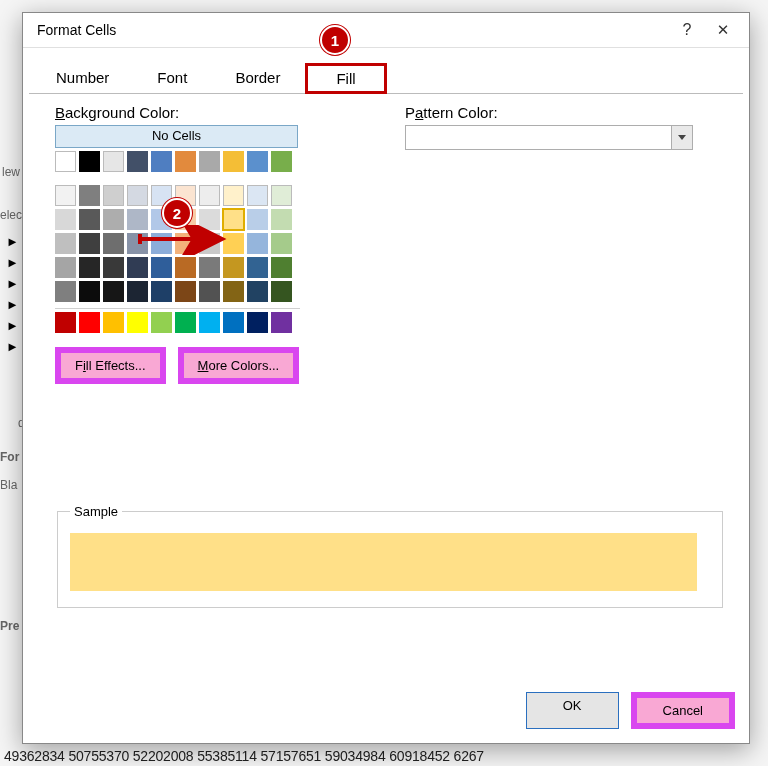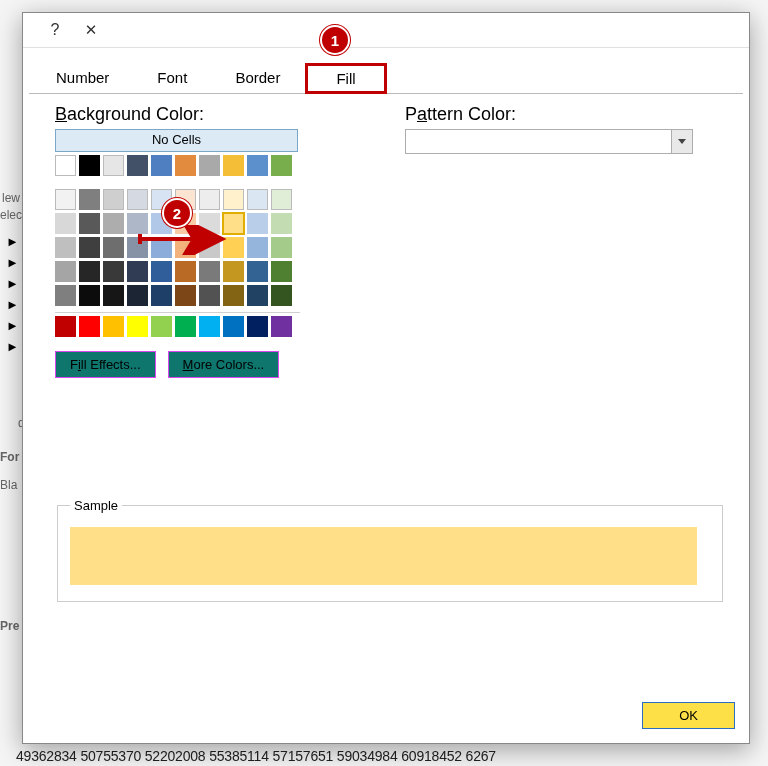--- a/index.html
+++ b/index.html
@@ -11,68 +11,69 @@
 .titlebar{height:34px;display:flex;align-items:center;padding:0 8px 0 14px;border-bottom:1px solid #e0e0e0}
 .titlebar .title{flex:1;font-size:14px}
 .titlebar .help{width:36px;text-align:center;font-size:16px;color:#333;cursor:pointer}
 .titlebar .close{width:36px;text-align:center;font-size:15px;color:#333;cursor:pointer}
 .tabs{display:flex;border-bottom:1px solid #bbb;margin:14px 6px 0 6px;padding:0 4px}
 .tab{padding:6px 22px 4px;margin-right:2px;border:1px solid transparent;border-bottom:none;cursor:pointer;font-size:15px}
 .tab.active{border:1px solid #bbb;border-bottom:1px solid #fff;background:#fff;position:relative;top:1px}
 .content{padding:10px 24px 0 32px}
 .row{display:flex;gap:50px}
 .col{flex:1}
-.lbl{font-size:18px;margin-bottom:4px}
+.lbl{font-size:15px;margin-bottom:4px}
 .lbl u{text-decoration:underline}
 .nocolor{width:241px;height:19px;border:1px solid #7aa7c7;background:#dbeaf5;text-align:center;font-size:13px;padding-top:2px;cursor:pointer}
 .swatches{margin-top:3px}
 .swrow{display:flex;margin-bottom:3px}
 .sw{width:21px;height:21px;margin-right:3px;cursor:pointer;box-sizing:border-box}
 .sw.border{border:1px solid #bbb}
 .sw.sel{outline:2px solid #e0ae00;outline-offset:-1px}
 .hr{height:1px;background:#d0d0d0;width:245px;margin:6px 0 3px}
 .btnrow{display:flex;gap:12px;margin-top:14px}
-.btn{background:#0f766e;border:1px solid #d946ef;padding:5px 14px;font-size:13px;cursor:pointer}
+.btn{background:#f9a8d4;border:6px solid #d946ef;padding:5px 14px;font-size:13px;cursor:pointer}
 .drop{display:flex;width:286px;border:1px solid #adadad;height:23px;margin-bottom:14px}
 .drop .val{flex:1;text-align:center;padding-top:3px}
 .drop .arrow{width:20px;border-left:1px solid #adadad;background:#e9e9e9;display:flex;align-items:center;justify-content:center;cursor:pointer}
 .drop .arrow::after{content:"";border:4px solid transparent;border-top:5px solid #444;margin-top:3px}
 fieldset.sample{border:1px solid #ccc;margin:30px 2px 0 2px;padding:14px 25px 16px 12px}
 fieldset.sample legend{padding:0 4px;font-size:13px}
 .sample-box{height:58px;background:#ffe088}
 .clear-row{text-align:right;margin:18px 10px 0 0}
 .bottom{position:absolute;bottom:14px;right:14px;display:flex;gap:12px}
-.btn.ok{background:#fde047;border:1px solid #2a6fbf;padding:5px 36px}
+.btn.ok{background:#e5e5e5;border:1px solid #2a6fbf;padding:5px 36px}
 .callout{position:absolute;width:26px;height:26px;border-radius:50%;background:#C00000;color:#fff;display:flex;align-items:center;justify-content:center;font-weight:700;font-size:15px;border:2px solid #fff;box-shadow:0 0 0 1px #C00000;z-index:10}
 .tab-hl{border:3px solid #C00000 !important;padding:4px 28px 4px}
 .arrow-anno{position:absolute;z-index:9}
 </style>
 </head>
 <body>
 
 <div class="bg">
-  <div class="bg-text" style="left:2px;top:191px">lew</div>
+  <div class="bg-text" style="left:2px;top:165px">lew</div>
   <div class="bg-text" style="left:0;top:208px">elec</div>
   <div class="bg-text" style="left:18px;top:416px">dit t</div>
   <div class="bg-text" style="left:0;top:450px;font-weight:700">For</div>
   <div class="bg-text" style="left:0;top:478px">Bla</div>
   <div class="bg-text" style="left:0;top:619px;font-weight:700">Pre</div>
   <ul class="bg-left" style="position:absolute;left:6px;top:228px;padding:0;margin:0">
     <li>► F</li>
       <li>► F</li>
       <li>► F</li>
       <li>► F</li>
       <li>► F</li>
       <li>► U</li>
   </ul>
-  <div class="bg-num" style="left:16px;bottom:2px">49362834  50755370  52202008                           55385114  57157651  59034984  60918452  6267</div>
+  <div class="bg-num" style="left:4px;bottom:2px">49362834  50755370  52202008                           55385114  57157651  59034984  60918452  6267</div>
 </div>
 
 <div class="dialog">
   <div class="titlebar">
+    <div class="title">Format Cells</div>
     <div class="help">?</div>
     <div class="close">✕</div>
   </div>
 
   <div class="tabs">
     <div class="tab">Number</div>
     <div class="tab">Font</div>
     <div class="tab">Border</div>
     <div class="tab active tab-hl">Fill</div>
   </div>
@@ -190,20 +191,21 @@
 
     <fieldset class="sample" style="margin-top:120px">
       <legend>Sample</legend>
       <div class="sample-box" style="background: rgb(255, 224, 136);"></div>
     </fieldset>
 
   </div>
 
   <div class="bottom">
     <div class="btn ok">OK</div>
+    <div class="btn" style="padding:5px 26px">Cancel</div>
   </div>
 </div>
 
 <div class="callout" style="left:320px;top:25px">1</div>
 <div class="callout" style="left:162px;top:198px">2</div>
 
 <svg class="arrow-anno" style="left:138px;top:225px" width="100" height="30">
   <defs>
     <marker id="ah" markerWidth="12" markerHeight="12" refX="9" refY="5" orient="auto">
       <path d="M0,0 L10,5 L0,10 L3,5 Z" fill="#C00000" stroke="#C00000"></path>

